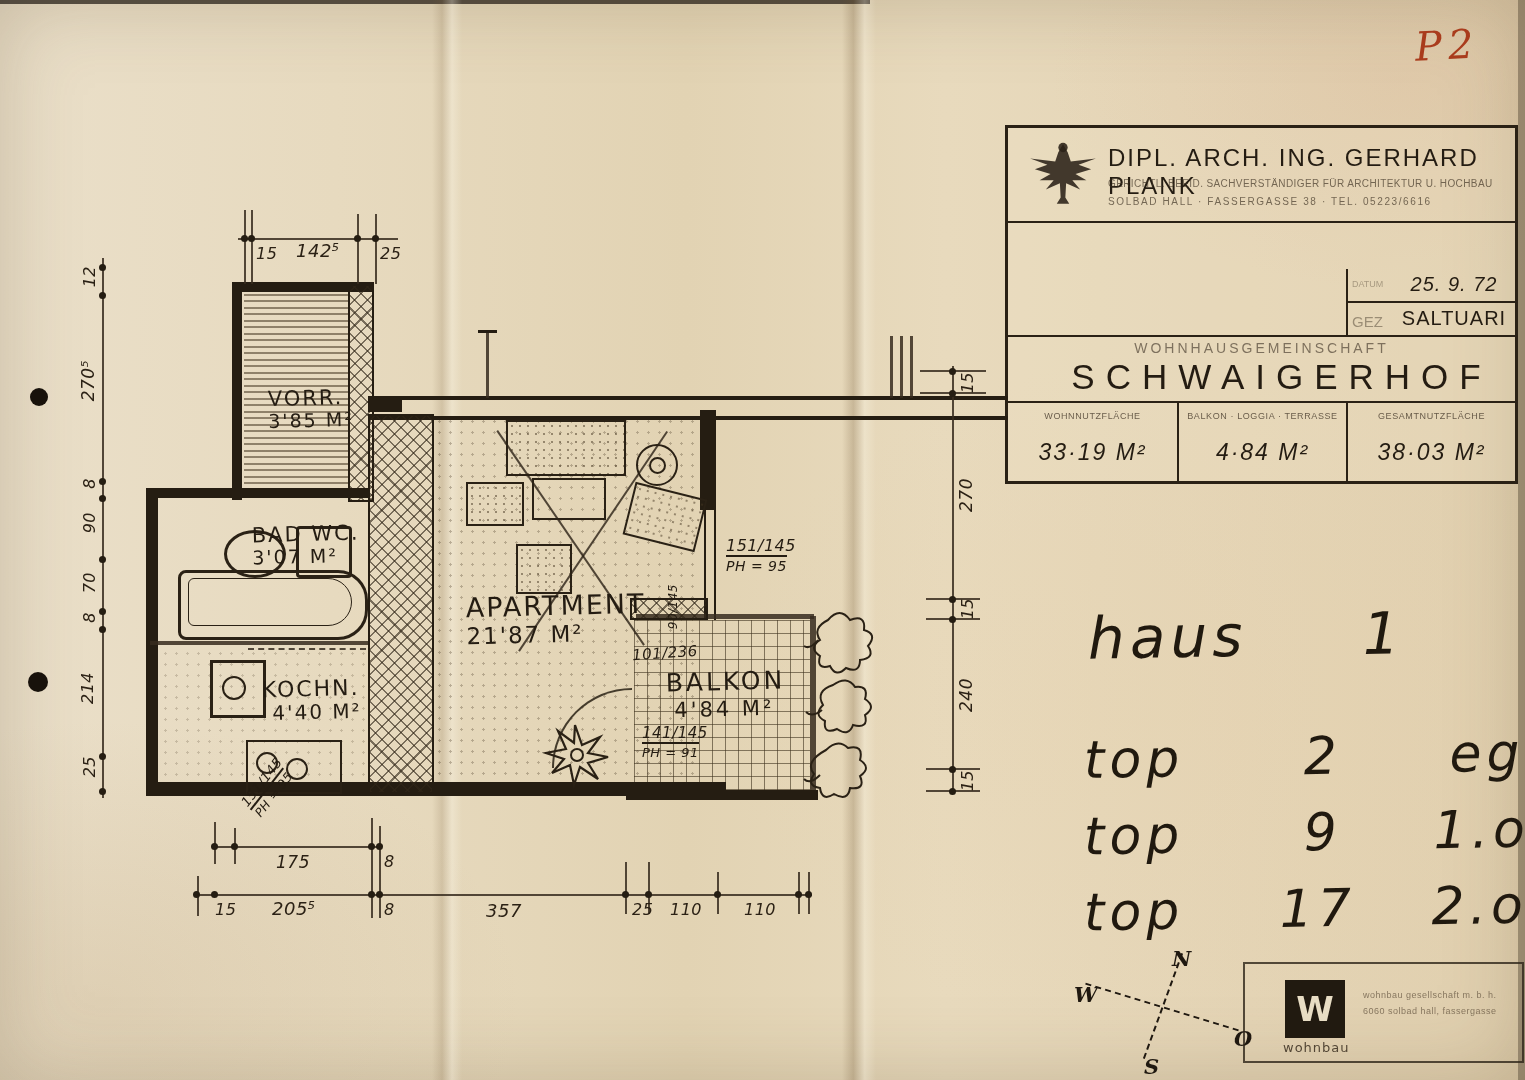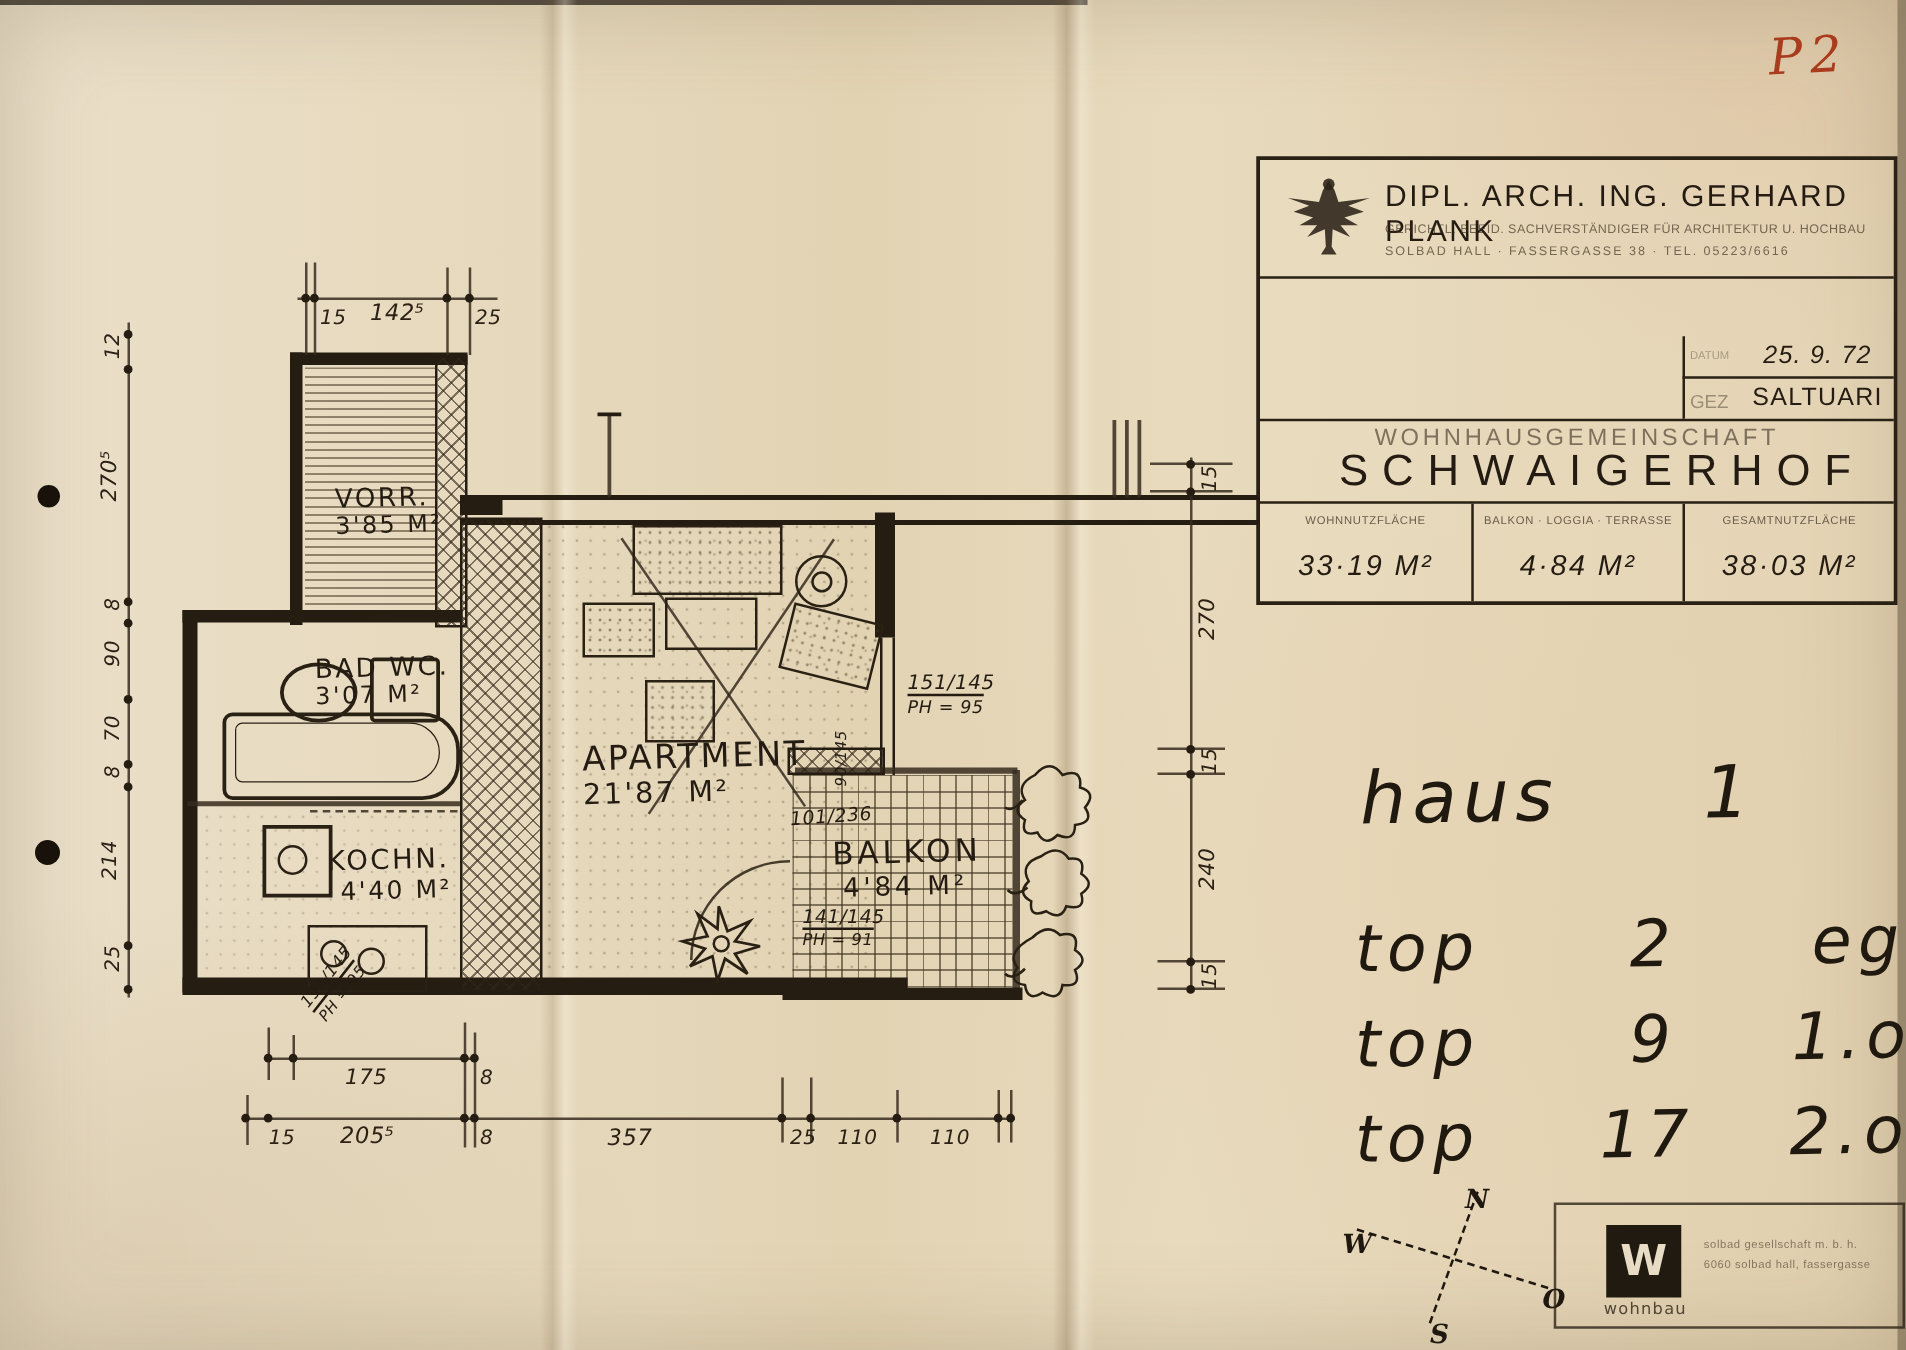--- a/index.html
+++ b/index.html
@@ -71,21 +71,21 @@
     <div class="abs" style="left:0;top:141px;width:100%;height:66px;border-bottom:2.5px solid #2a2115;">
       <div class="abs" style="left:338px;top:0;width:2px;height:100%;background:#2a2115;"></div>
       <div class="abs" style="left:338px;top:32px;width:169px;height:2px;background:#2a2115;"></div>
       <div class="abs faded" style="left:344px;top:10px;font-size:9px;opacity:.55;">DATUM</div>
       <div class="abs" style="left:388px;top:4px;width:116px;text-align:center;font-size:20px;font-style:italic;letter-spacing:1px;">25. 9. 72</div>
       <div class="abs faded" style="left:344px;top:44px;font-size:15px;opacity:.65;">GEZ</div>
       <div class="abs" style="left:388px;top:38px;width:116px;text-align:center;font-size:20px;letter-spacing:1px;">SALTUARI</div>
     </div>
 
     <div class="abs" style="left:0;top:209px;width:100%;height:64px;border-bottom:2.5px solid #2a2115;">
-      <div class="abs" style="left:0;top:3px;width:100%;text-align:center;font-size:19px;letter-spacing:3px;color:rgba(55,44,32,.6);">WOHNHAUSGEMEINSCHAFT</div>
+      <div class="abs" style="left:0;top:3px;width:100%;text-align:center;font-size:14px;letter-spacing:3px;color:rgba(55,44,32,.6);">WOHNHAUSGEMEINSCHAFT</div>
       <div class="abs" style="left:0;top:20px;width:100%;text-align:center;font-size:35px;letter-spacing:11px;color:#241c12;margin-left:20px;">SCHWAIGERHOF</div>
     </div>
 
     <div class="abs" style="left:0;top:275px;width:100%;height:78px;">
       <div class="abs" style="left:169px;top:0;width:2px;height:100%;background:#2a2115;"></div>
       <div class="abs" style="left:338px;top:0;width:2px;height:100%;background:#2a2115;"></div>
       <div class="abs tb-cell-label" style="left:0;top:8px;width:169px;">WOHNNUTZFLÄCHE</div>
       <div class="abs tb-val" style="left:0;top:36px;width:169px;">33·19 M²</div>
       <div class="abs tb-cell-label" style="left:171px;top:8px;width:167px;">BALKON · LOGGIA · TERRASSE</div>
       <div class="abs tb-val" style="left:171px;top:36px;width:167px;">4·84 M²</div>
@@ -306,17 +306,17 @@
     <div class="compass-letter" style="left:4px;top:38px;">W</div>
     <div class="compass-letter" style="left:164px;top:82px;">O</div>
     <div class="compass-letter" style="left:74px;top:110px;">S</div>
   </div>
 
   <div class="abs" style="left:1243px;top:962px;width:277px;height:97px;border:2px solid rgba(45,36,24,.8);">
     <div style="position:absolute;left:40px;top:16px;width:60px;height:58px;background:#211a10;color:#e8ddc4;font:bold 34px 'DejaVu Sans',sans-serif;display:flex;align-items:center;justify-content:center;">
       <span>W</span>
     </div>
     <div style="position:absolute;left:38px;top:76px;font:13px 'DejaVu Sans',sans-serif;color:rgba(58,46,32,.85);letter-spacing:1px;">wohnbau</div>
-    <div style="position:absolute;left:118px;top:26px;font:9px 'Liberation Sans',sans-serif;color:rgba(95,80,60,.7);letter-spacing:.5px;">solbad gesellschaft m. b. h.</div>
+    <div style="position:absolute;left:118px;top:26px;font:9px 'Liberation Sans',sans-serif;color:rgba(95,80,60,.7);letter-spacing:.5px;">wohnbau gesellschaft m. b. h.</div>
     <div style="position:absolute;left:118px;top:42px;font:9px 'Liberation Sans',sans-serif;color:rgba(95,80,60,.7);letter-spacing:.5px;">6060 solbad hall, fassergasse</div>
   </div>
 
 </div>
 
 </body></html>

